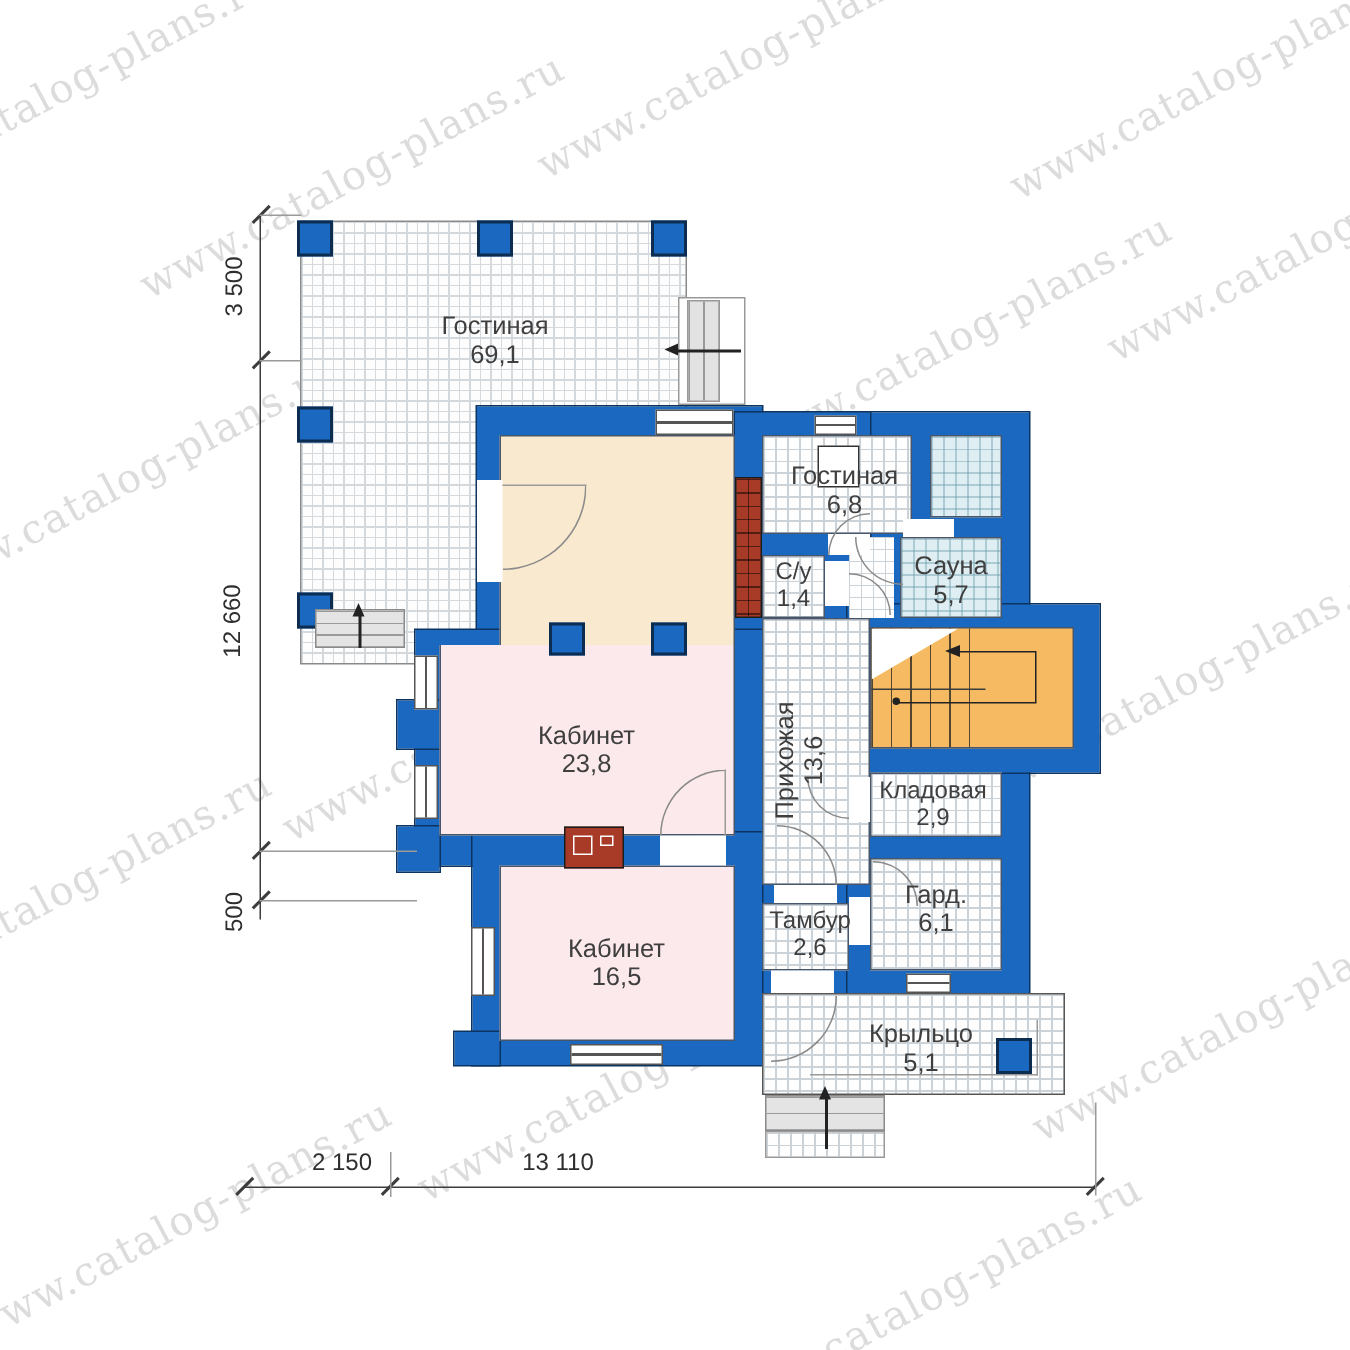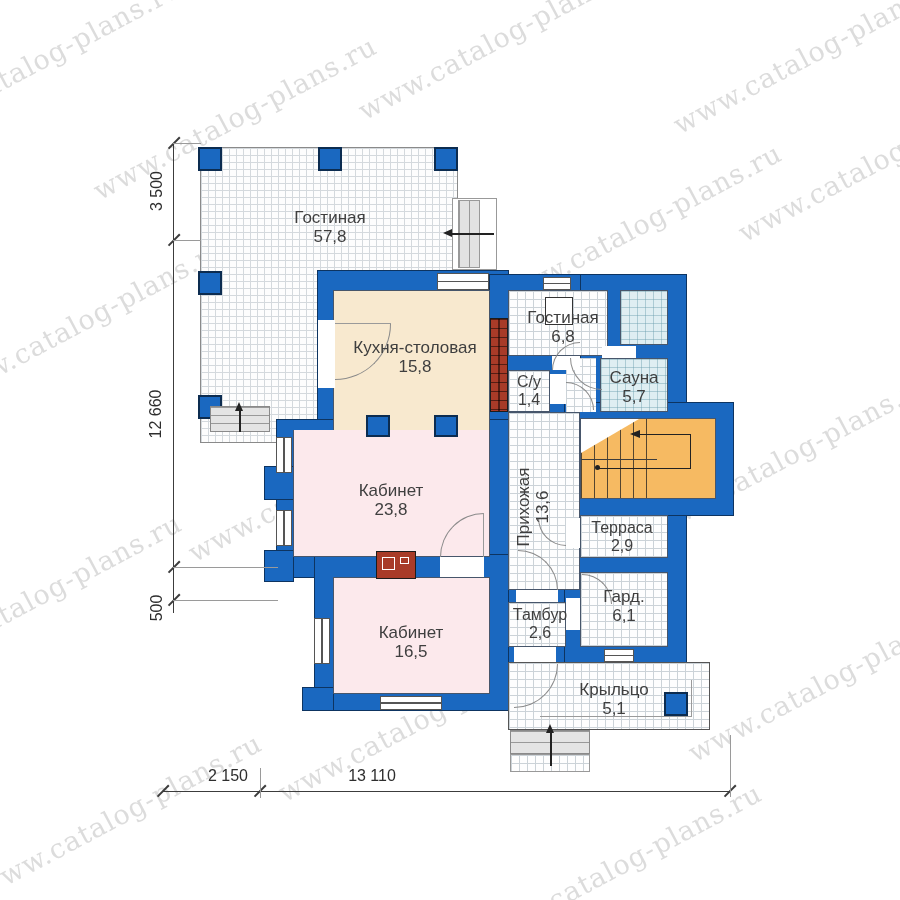--- a/index.html
+++ b/index.html
@@ -172,25 +172,21 @@
   <div class="arc bl" style="left:570px;top:358px;width:32px;height:32px"></div>
   <div class="arc tl" style="left:440px;top:513px;width:44px;height:44px"></div>
   <div class="xline" style="left:483px;top:513px;width:1px;height:44px"></div>
   <div class="arc tr" style="left:518px;top:550px;width:40px;height:40px"></div>
   <div class="arc br" style="left:514px;top:664px;width:44px;height:44px"></div>
   <div class="arc bl" style="left:538px;top:518px;width:28px;height:28px"></div>
   <div class="arc tr" style="left:582px;top:574px;width:30px;height:30px"></div>
 
   <div class="lbl" style="left:330px;top:227px">
     <span>Гостиная</span>
-    <span>57,8</span>
-  </div>
-  <div class="lbl" style="left:415px;top:357px;white-space:normal;width:126px">
-    <span>Кухня-столовая</span>
-    <span>15,8</span>
+    <span>69,1</span>
   </div>
   <div class="lbl" style="left:563px;top:327px">
     <span>Гостиная</span>
     <span>6,8</span>
   </div>
   <div class="lbl" style="left:529px;top:391px;font-size:16px">
     <span>С/у</span>
     <span>1,4</span>
   </div>
   <div class="lbl" style="left:634px;top:387px">
@@ -199,21 +195,21 @@
   </div>
   <div class="lbl" style="left:391px;top:500px">
     <span>Кабинет</span>
     <span>23,8</span>
   </div>
   <div class="lbl vert" style="left:533px;top:507px">
     <span>Прихожая</span>
     <span>13,6</span>
   </div>
   <div class="lbl" style="left:622px;top:537px;font-size:16px">
-    <span>Терраса</span>
+    <span>Кладовая</span>
     <span>2,9</span>
   </div>
   <div class="lbl" style="left:624px;top:606px">
     <span>Гард.</span>
     <span>6,1</span>
   </div>
   <div class="lbl" style="left:411px;top:642px">
     <span>Кабинет</span>
     <span>16,5</span>
   </div>

